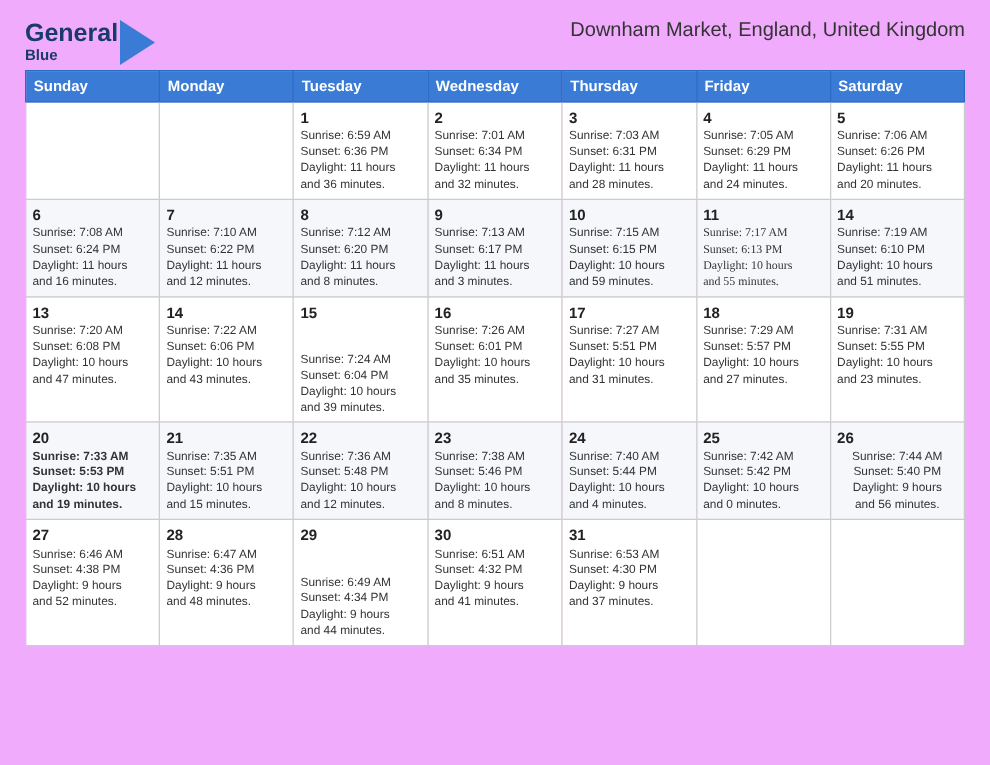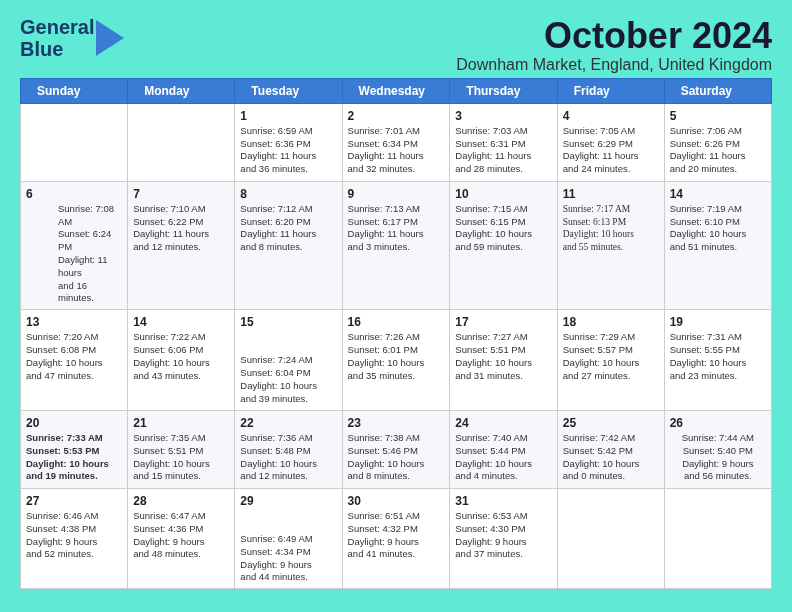--- a/index.html
+++ b/index.html
@@ -7,21 +7,21 @@
       font-family: Arial, sans-serif;
       background: #fff;
       width: 792px;
       height: 612px;
       overflow: hidden;
     }
     .page {
       width: 792px;
       height: 612px;
       padding: 16px 20px 10px 20px;
-      background: #5eead4;
+      background: #f0abfc;
     }
     .header {
       display: flex;
       align-items: flex-start;
       justify-content: space-between;
       margin-bottom: 4px;
     }
     .logo {
       display: flex;
       flex-direction: column;
@@ -44,21 +44,21 @@
     .calendar {
       width: 100%;
       border-collapse: collapse;
       border: 1px solid #ccc;
       font-size: 10px;
     }
     .calendar th {
       background-color: #3a7bd5;
       color: #fff;
       text-align: left;
-      padding: 5px 16px;
+      padding: 5px 6px;
       font-size: 12px;
       font-weight: bold;
       border: 1px solid #2a6bc5;
     }
     .calendar td {
       vertical-align: top;
       padding: 4px 5px;
       border: 1px solid #ccc;
       width: 108px;
       height: 78px;
@@ -91,29 +91,28 @@
   </style>
 </head>
 <body>
 
 <div class="page">
   <div class="header">
     <div class="logo">
   <div style="position:relative; display:inline-flex; align-items:center;">
     <div style="display:flex; flex-direction:column; line-height:1.1;">
       <span style="font-size:20px; font-weight:bold; color:#1a3a6b; font-family:Arial;">General</span>
-      <span style="font-size:20px; font-weight:bold; color:#1a3a6b; font-family:Arial;">Blue</span>
+      <span style="font-size:12px; font-weight:bold; color:#1a3a6b; font-family:Arial;">Blue</span>
     </div>
     <svg width="28" height="36" viewBox="0 0 28 36" style="margin-left:2px;">
       <polygon points="0,0 28,18 0,36" fill="#3a7bd5"></polygon>
     </svg>
   </div>
 </div>
     <div class="title-area">
-      <div class="month-title">October 2024</div>
       <div class="location">Downham Market, England, United Kingdom</div>
     </div>
   </div>
 
   <table class="calendar">
     <thead>
       <tr>
         <th>Sunday</th>
         <th>Monday</th>
         <th>Tuesday</th>
@@ -159,21 +158,21 @@
             <span class="day-num">5</span>
             <div class="day-info" style="white-space: pre-line;">Sunrise: 7:06 AM
 Sunset: 6:26 PM
 Daylight: 11 hours
 and 20 minutes.</div>
           </td>
         </tr>
         <tr>
           <td>
             <span class="day-num">6</span>
-            <div class="day-info" style="white-space: pre-line; margin-left: 32px;">Sunrise: 7:08 AM
+            <div class="day-info" style="white-space: pre-line;">Sunrise: 7:08 AM
 Sunset: 6:24 PM
 Daylight: 11 hours
 and 16 minutes.</div>
           </td>
           <td>
             <span class="day-num">7</span>
             <div class="day-info" style="white-space: pre-line;">Sunrise: 7:10 AM
 Sunset: 6:22 PM
 Daylight: 11 hours
 and 12 minutes.</div>

